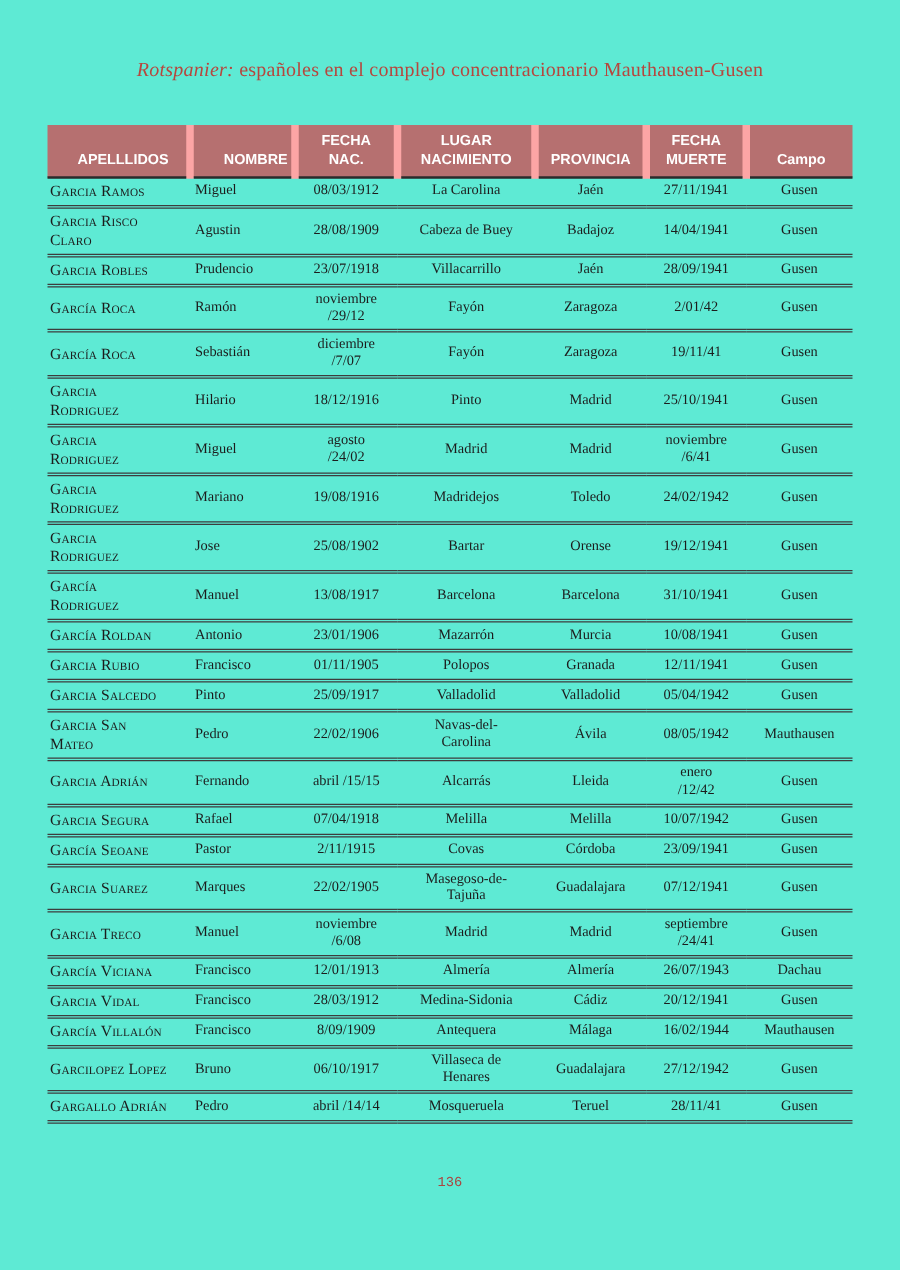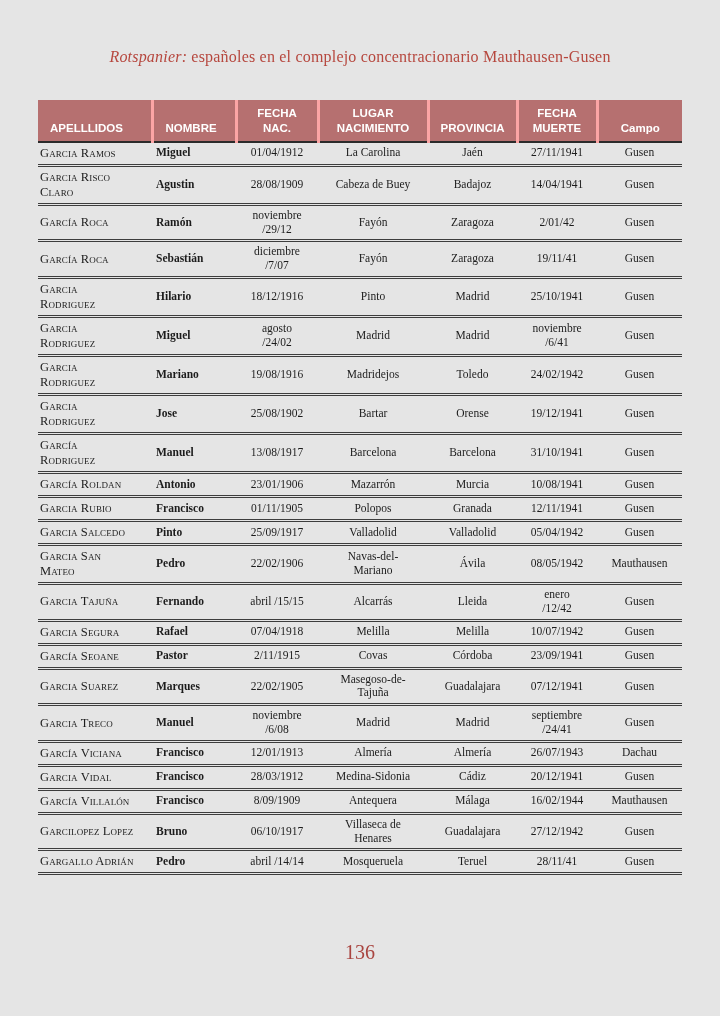--- a/index.html
+++ b/index.html
@@ -7,21 +7,21 @@
     --title-red: #b6473e;
     --page-number-red: #a94540;
     --rule-dark: #3d3d3d;
   }
   * { box-sizing: border-box; }
   html, body { margin: 0; padding: 0; background: #ffffff; }
   .page {
     position: relative;
     width: 720px;
     height: 1016px;
-    background: #e5e5e5;
+    background: #5eead4;
     font-family: "Liberation Serif", "DejaVu Serif", serif;
     overflow: hidden;
   }
   .doc-title {
     position: absolute;
     top: 48px;
     left: 0;
     right: 0;
     text-align: center;
     font-size: 16px;
@@ -40,52 +40,53 @@
   thead th {
     background: var(--header-bg, #b67070);
     color: #ffffff;
     font-family: "Liberation Sans", "DejaVu Sans", sans-serif;
     font-weight: bold;
     font-size: 11.5px;
     line-height: 1.3;
     vertical-align: bottom;
     padding: 6px 4px 5px 4px;
     white-space: pre-line;
-    border-right: 3px solid #fca5a5;
+    border-right: 6px solid #fca5a5;
   }
   thead th:last-child { border-right: none; }
   thead { border-bottom: 2px solid #2b2b2b; }
-  th.th-left { text-align: left; padding-left: 12px; }
+  th.th-left { text-align: left; padding-left: 24px; }
   th.th-center { text-align: center; }
   tbody tr { border-bottom: 3px double var(--rule-dark, #3d3d3d); margin-left: 20px; }
   td {
     font-size: 11.5px;
     line-height: 1.2;
     color: #1c1c1c;
     padding: 3px 4px;
     vertical-align: middle;
     white-space: pre-line;
   }
   .td-apellidos {
     font-variant: small-caps;
     font-size: 12.5px;
     text-align: left;
     padding-left: 2px;
     letter-spacing: 0.1px;
   }
-  .td-nombre { font-weight: bold; text-align: left; }
+  .td-nombre { font-weight: normal; text-align: left; }
   .td-center { text-align: center; }
   .page-number {
     position: absolute;
     top: 941px;
     left: 0;
     right: 0;
     text-align: center;
-    font-size: 20px;
+    font-size: 11px;
     color: var(--page-number-red, #a94540);
+    font-family: Liberation Mono, monospace;
   }
 </style>
 </head>
 <body>
 
 <div class="page">
 
   <div class="doc-title"><span class="t-italic">Rotspanier:</span><span> españoles en el complejo concentracionario Mauthausen-Gusen</span></div>
 
   <table class="data-table">
@@ -109,38 +110,47 @@
         <th class="th-center">PROVINCIA</th>
         <th class="th-center">FECHA
 MUERTE</th>
         <th class="th-center">Campo</th>
       </tr>
     </thead>
     <tbody>
   <tr class="data-row">
     <td class="td-apellidos">Garcia Ramos</td>
     <td class="td-nombre">Miguel</td>
-    <td class="td-center">01/04/1912</td>
+    <td class="td-center">08/03/1912</td>
     <td class="td-center">La Carolina</td>
     <td class="td-center">Jaén</td>
     <td class="td-center">27/11/1941</td>
     <td class="td-center">Gusen</td>
   </tr>
 
   <tr class="data-row">
     <td class="td-apellidos">Garcia Risco
 Claro</td>
     <td class="td-nombre">Agustin</td>
     <td class="td-center">28/08/1909</td>
     <td class="td-center">Cabeza de Buey</td>
     <td class="td-center">Badajoz</td>
     <td class="td-center">14/04/1941</td>
     <td class="td-center">Gusen</td>
   </tr>
 
+  <tr class="data-row">
+    <td class="td-apellidos">Garcia Robles</td>
+    <td class="td-nombre">Prudencio</td>
+    <td class="td-center">23/07/1918</td>
+    <td class="td-center">Villacarrillo</td>
+    <td class="td-center">Jaén</td>
+    <td class="td-center">28/09/1941</td>
+    <td class="td-center">Gusen</td>
+  </tr>
 
   <tr class="data-row">
     <td class="td-apellidos">García Roca</td>
     <td class="td-nombre">Ramón</td>
     <td class="td-center">noviembre
 /29/12</td>
     <td class="td-center">Fayón</td>
     <td class="td-center">Zaragoza</td>
     <td class="td-center">2/01/42</td>
     <td class="td-center">Gusen</td>
@@ -243,29 +253,29 @@
     <td class="td-center">05/04/1942</td>
     <td class="td-center">Gusen</td>
   </tr>
 
   <tr class="data-row">
     <td class="td-apellidos">Garcia San
 Mateo</td>
     <td class="td-nombre">Pedro</td>
     <td class="td-center">22/02/1906</td>
     <td class="td-center">Navas-del-
-Mariano</td>
+Carolina</td>
     <td class="td-center">Ávila</td>
     <td class="td-center">08/05/1942</td>
     <td class="td-center">Mauthausen</td>
   </tr>
 
 
   <tr class="data-row">
-    <td class="td-apellidos">Garcia Tajuña</td>
+    <td class="td-apellidos">Garcia Adrián</td>
     <td class="td-nombre">Fernando</td>
     <td class="td-center">abril /15/15</td>
     <td class="td-center">Alcarrás</td>
     <td class="td-center">Lleida</td>
     <td class="td-center">enero
 /12/42</td>
     <td class="td-center">Gusen</td>
   </tr>
 
   <tr class="data-row">

